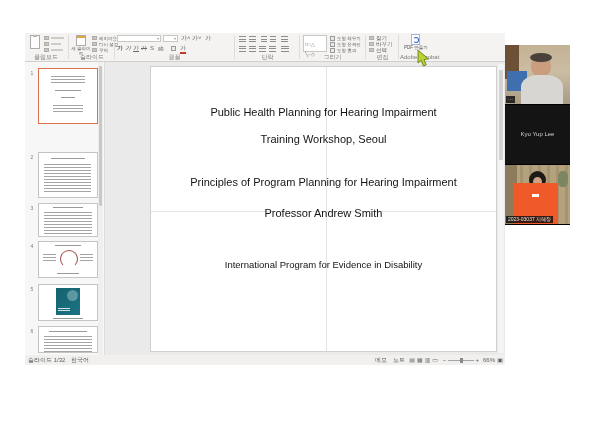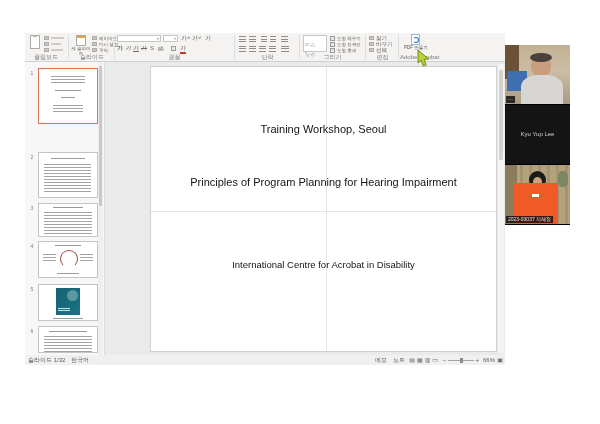--- a/index.html
+++ b/index.html
@@ -255,26 +255,28 @@
     <div class="scrollbar" style="right:1px;top:0;width:5px;height:293px;">
       <div class="scrollthumb" style="left:1px;top:4px;width:3px;height:140px;"></div>
     </div>
   </div>
 
   <div id="main-area" class="abs">
     <div id="slide">
       <div class="guide-h" style="top:144px;"></div>
       <div class="guide-v" style="left:175px;"></div>
 
-      <div class="sline" style="top:55px;">Training Workshop, Seoul</div>
+      <div class="sline" style="top:38px;">Public Health Planning for Hearing Impairment</div>
+      <div class="sline" style="top:65px;">Training Workshop, Seoul</div>
 
       <div class="sline" style="top:108px;">Principles of Program Planning for Hearing Impairment</div>
 
-
-      <div class="sline small" style="top:191px;">International Centre for Acrobat in Disability</div>
+      <div class="sline" style="top:139px;">Professor Andrew Smith</div>
+
+      <div class="sline small" style="top:191px;">International Program for Evidence in Disability</div>
     </div>
 
     <div class="scrollbar" style="left:393px;top:2px;width:6px;height:289px;background:#f4f4f4;">
       <div class="scrollthumb" style="left:1px;top:6px;width:4px;height:90px;background:#d2d2d2;"></div>
     </div>
   </div>
 
   <div id="status-bar" class="abs">
     <div class="sb-item" style="left:3px;">슬라이드 1/32</div>
     <div class="sb-item" style="left:46px;">한국어</div>

